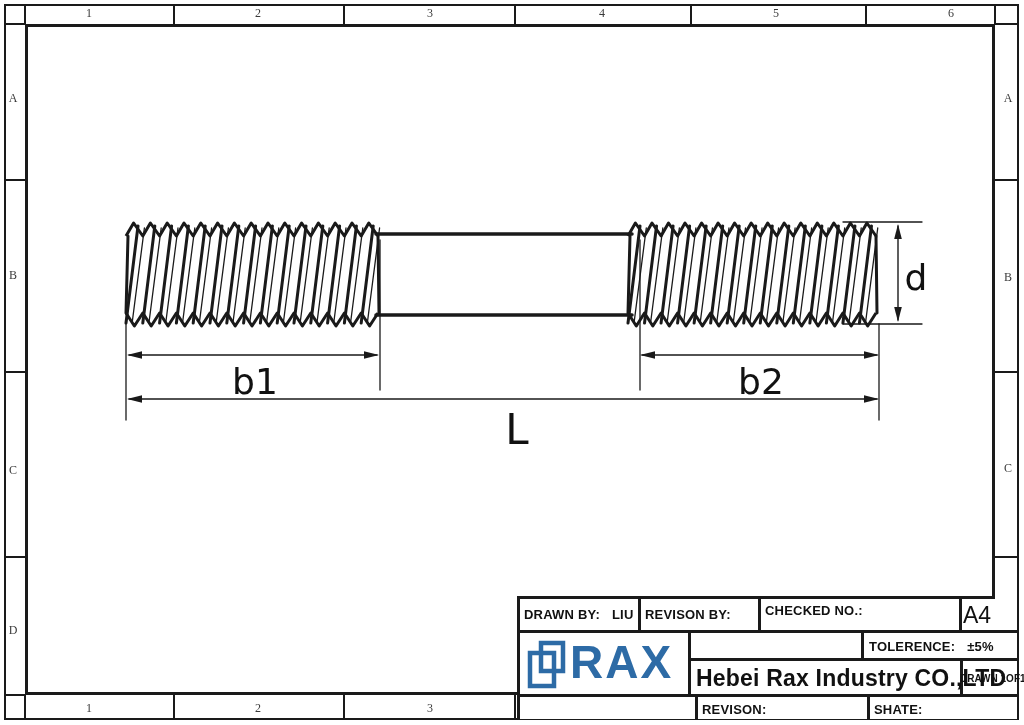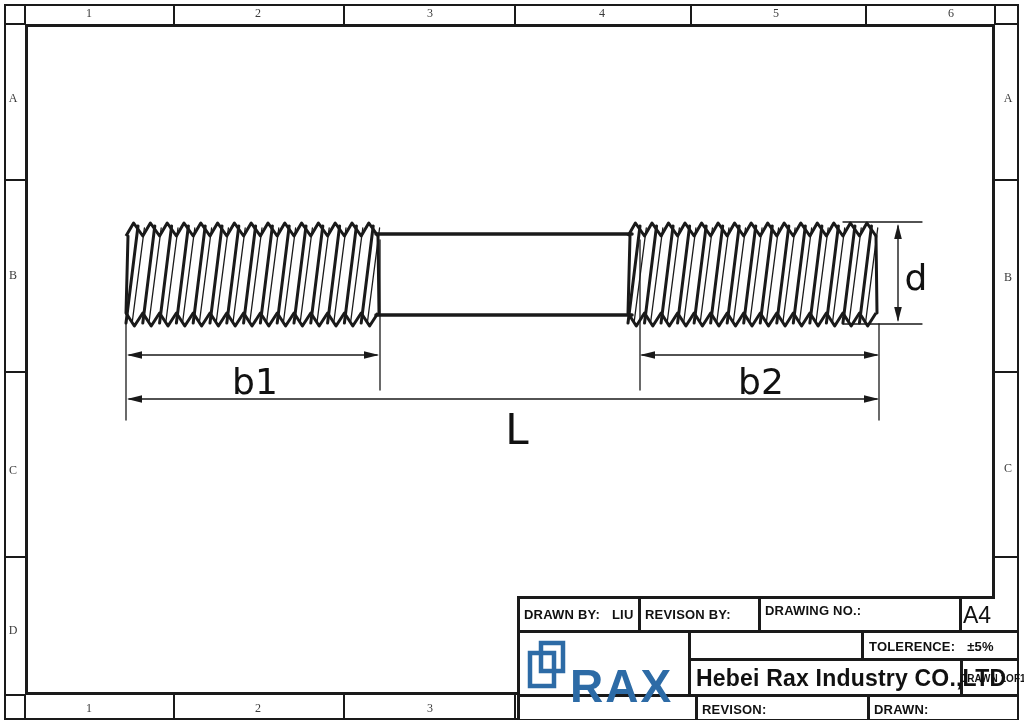--- a/index.html
+++ b/index.html
@@ -13,21 +13,21 @@
   
   .tb-bg{position:absolute;left:517px;top:597px;width:500px;height:122px;background:#ffffff;}
   .tb-text{position:absolute;font-size:13px;font-weight:bold;color:#111;white-space:nowrap;letter-spacing:.2px;}
   .tb-value{margin-left:12px;font-weight:bold;}
   .tb-a4{position:absolute;left:959px;top:602px;width:36px;text-align:center;
          font-size:23px;font-weight:normal;}
   .tb-company{position:absolute;left:696px;top:665px;width:262px;font-size:23px;
          font-weight:600;white-space:nowrap;letter-spacing:.2px;}
   .tb-sheet{position:absolute;left:960px;top:673px;width:56px;text-align:center;
          font-size:10px;font-weight:bold;white-space:nowrap;}
-  .logo-text{position:absolute;left:570px;top:659px;font-size:46px;font-weight:bold;
+  .logo-text{position:absolute;left:570px;top:635px;font-size:46px;font-weight:bold;
          letter-spacing:2px;white-space:nowrap;}
   .dim-label{font-family:"DejaVu Sans",sans-serif;font-size:36px;fill:#111;}
   .dim-label-large{font-size:42px;}
 </style>
 </head>
 <body>
 
 <div class="page">
 
   <svg width="1024" height="725" viewBox="0 0 1024 725" style="position:absolute;left:0;top:0;">
@@ -183,29 +183,29 @@
       <div class="vline" style="left: 861px; top: 631px; width: 2.5px; height: 28px;"></div>
       <div class="vline" style="left: 960px; top: 659px; width: 2.5px; height: 36px;"></div>
       <div class="vline" style="left: 695px; top: 695px; width: 2.5px; height: 24px;"></div>
       <div class="vline" style="left: 867px; top: 695px; width: 2.5px; height: 24px;"></div>
     </div>
 
   <span class="tb-text" style="left:524px;top:607px;">
     <span>DRAWN BY:</span><span class="tb-value">LIU</span>
   </span>
   <span class="tb-text" style="left:645px;top:607px;">REVISON BY:</span>
-  <span class="tb-text" style="left:765px;top:603px;">DRAWING NO.:</span>
+  <span class="tb-text" style="left:765px;top:603px;">CHECKED NO.:</span>
   <span class="tb-a4">A4</span>
   <span class="tb-text" style="left:869px;top:639px;">
     <span>TOLERENCE:</span><span class="tb-value">±5%</span>
   </span>
   <span class="tb-company">Hebei Rax Industry CO.,LTD</span>
   <span class="tb-sheet">DRAWN 1OF1</span>
   <span class="tb-text" style="left:702px;top:702px;">REVISON:</span>
-  <span class="tb-text" style="left:874px;top:702px;">DRAWN:</span>
+  <span class="tb-text" style="left:874px;top:702px;">SHATE:</span>
 
   <svg width="40" height="50" viewBox="0 0 40 50" style="position:absolute;left:527px;top:640px;">
     <rect x="3" y="13" width="24" height="33" fill="none" stroke="#2d6ba6" stroke-width="4.5"></rect>
     <rect x="14" y="3" width="22" height="28" fill="none" stroke="#2d6ba6" stroke-width="4.5"></rect>
   </svg>
   <span class="logo-text" id="logo-text" style="color: rgb(45, 107, 166);">RAX</span>
 
 </div>
 
 </body></html>

